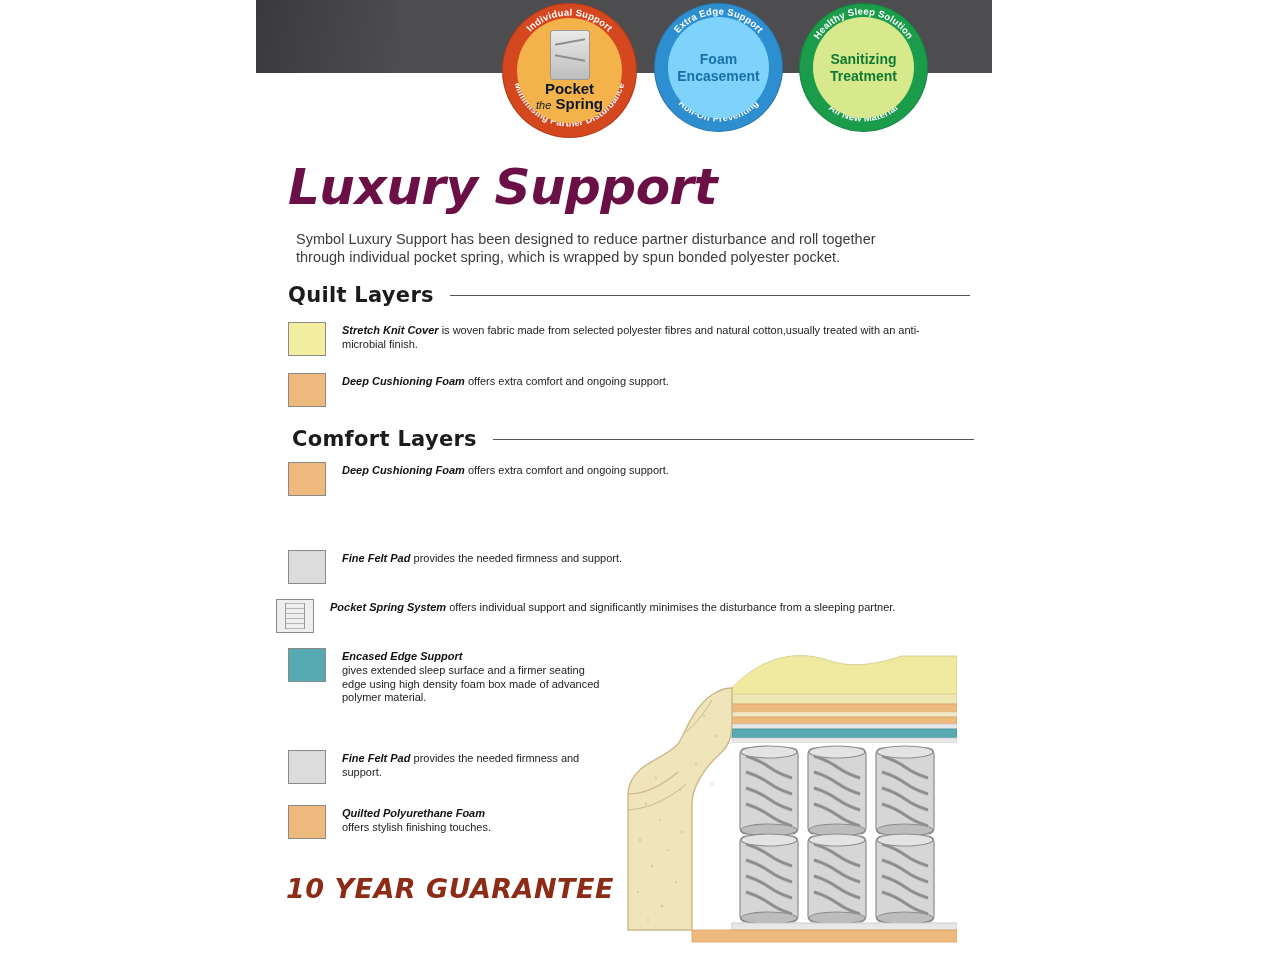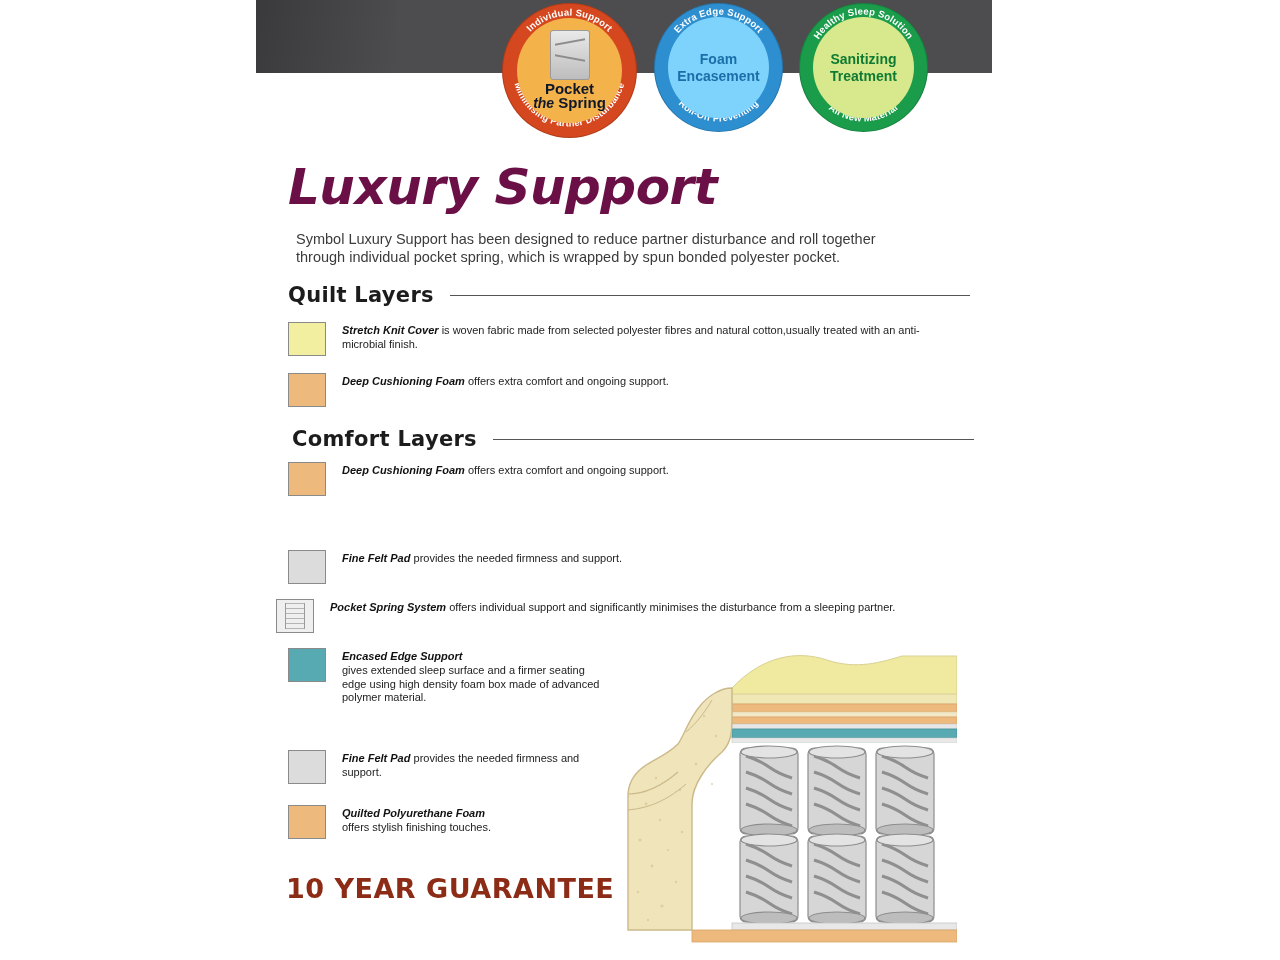--- a/index.html
+++ b/index.html
@@ -74,21 +74,21 @@
     background: #8d8d8d;
   }
   .ps-core::before { top: 10px; transform: skewY(-10deg); }
   .ps-core::after  { top: 26px; transform: skewY(10deg); }
   .ps-title {
     font-weight: bold;
     color: #0f172a;
     line-height: 0.95;
     font-size: 15px;
   }
-  .ps-title .small { font-size: 14px; font-style: italic; font-weight: bold; }
+  .ps-title .small { font-size: 11px; font-style: italic; font-weight: normal; }
 
   
   #badge-foam {
     left: 655px; top: 4px; width: 127px; height: 127px;
     background: #2e8fd0;
     box-shadow: 0 0 0 1px #2677ae;
   }
   #badge-foam .badge-inner {
     left: 13px; top: 13px; width: 101px; height: 101px;
     background: #7dd3fc;
@@ -213,20 +213,21 @@
     font-style: italic;
     font-weight: bold;
     color: #111;
   }
 
   
   #guarantee {
     position: absolute;
     left: 286px; top: 873px;
     font-family: "DejaVu Sans", sans-serif;
+    font-style: italic;
     font-weight: bold;
     font-size: 27px;
     color: #8c2b16;
     letter-spacing: 0.5px;
   }
   #guarantee-sub {
     position: absolute;
     left: 410px; top: 910px;
     font-size: 13px;
     color: #8c2b16;

